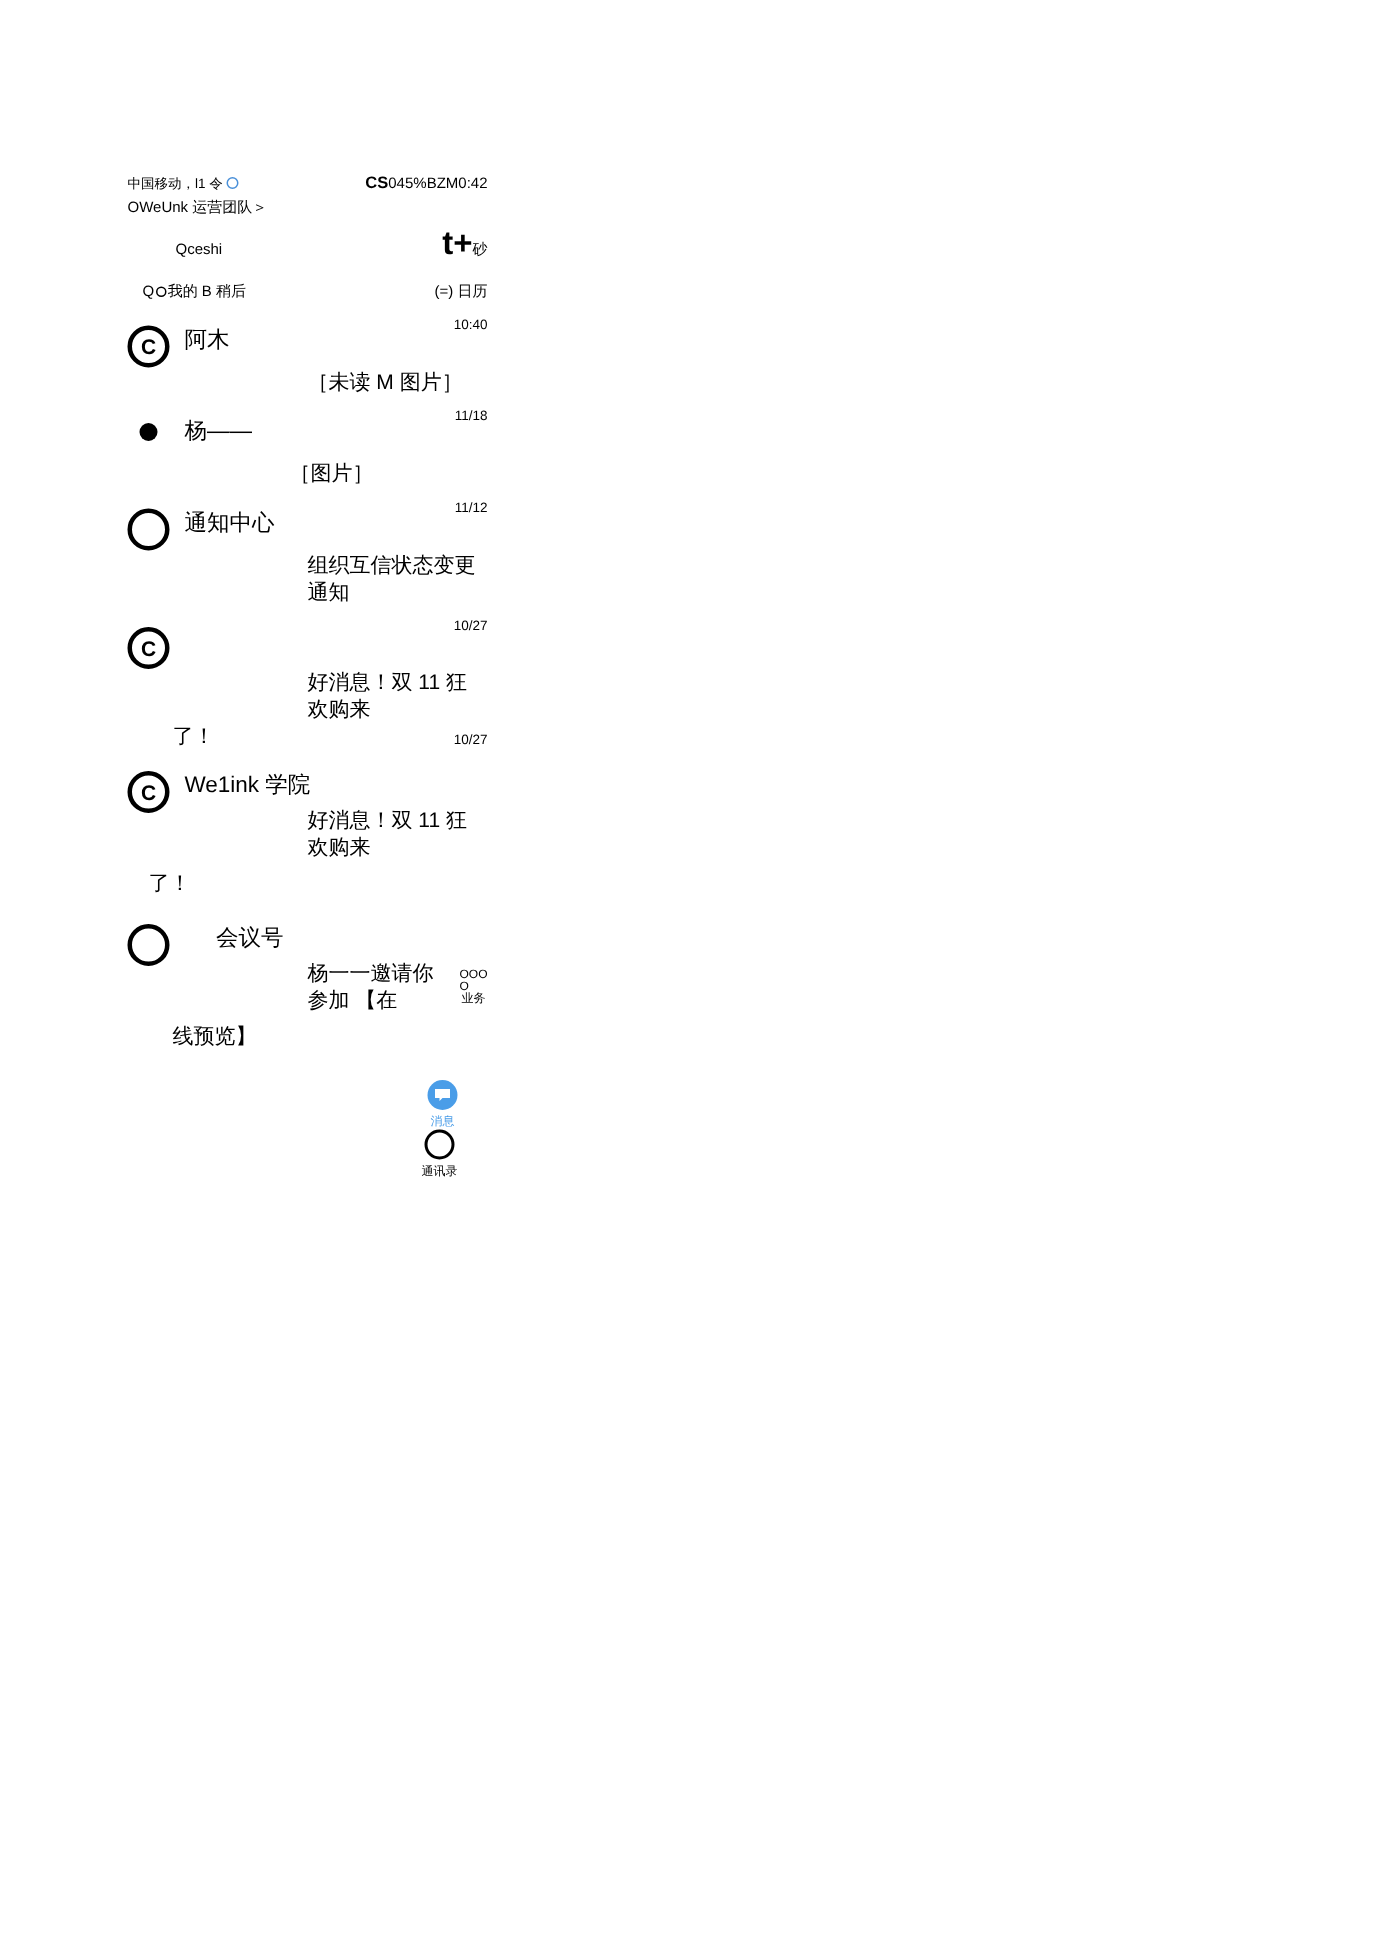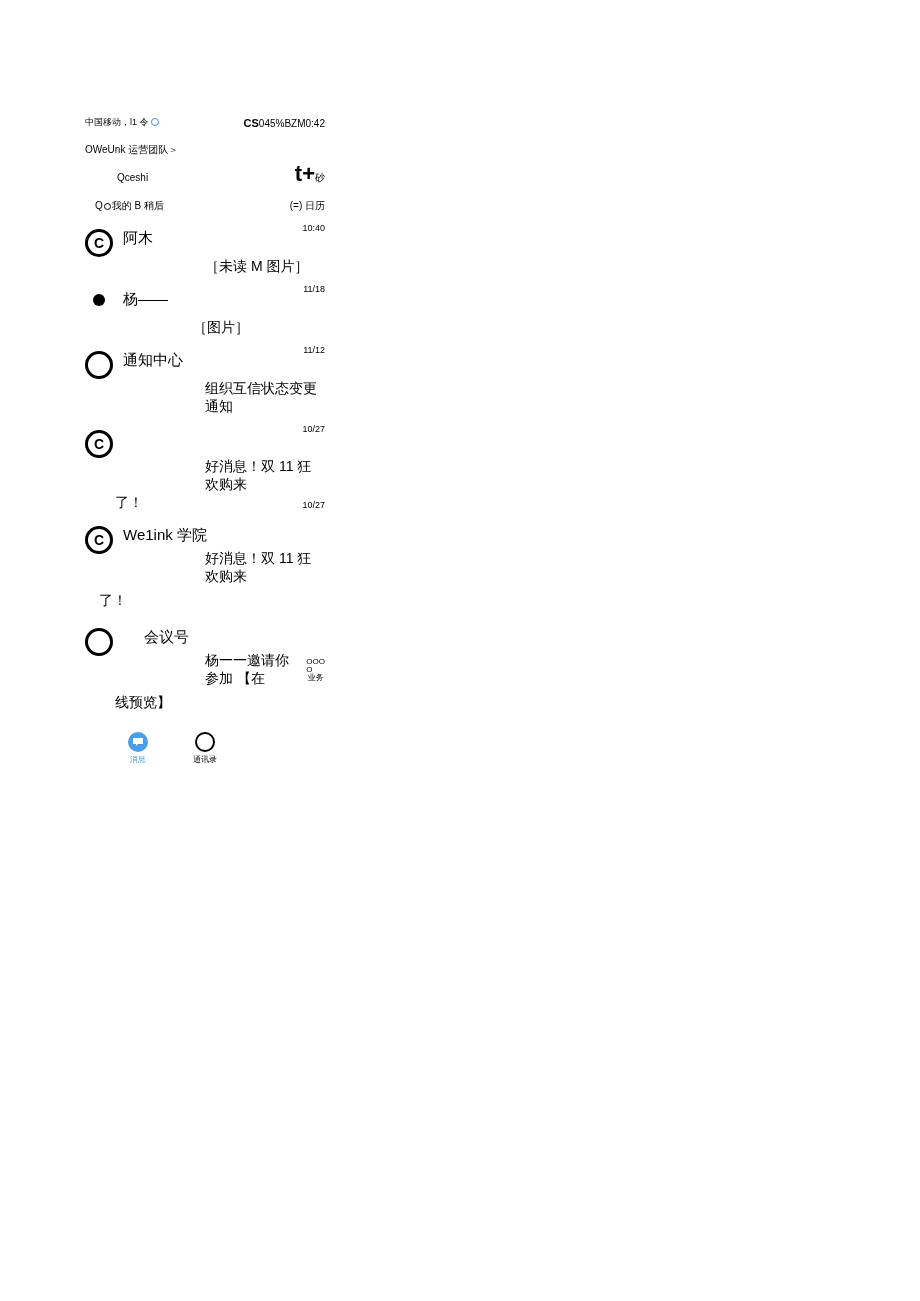--- a/index.html
+++ b/index.html
@@ -1,41 +1,41 @@
 <!DOCTYPE html>
 <html><head>
 <meta charset="utf-8">
 <style>
 * { margin: 0; padding: 0; box-sizing: border-box; }
 body { font-family: sans-serif; background: #fff; width: 920px; height: 1301px; position: relative; font-size: 10px; }
 .page { position: absolute; left: 85px; top: 116px; width: 240px; }
-.status-bar { font-size: 10px; display: flex; justify-content: space-between; align-items: center; }
+.status-bar { font-size: 10px; display: flex; justify-content: space-between; }
 .carrier { font-size: 9px; }
 .wifi-circle { display: inline-block; width: 8px; height: 8px; border: 1.5px solid #4a90d9; border-radius: 50%; vertical-align: middle; }
 .right-status { font-size: 10px; }
 .right-status .cs { font-weight: bold; font-size: 11px; }
-.header-row { font-size: 10px; margin-top: 14px; }
+.header-row { font-size: 10px; margin-top: 2px; }
 .big-row { display: flex; justify-content: space-between; align-items: baseline; margin-top: 4px; }
 .qceshi { font-size: 10px; padding-left: 32px; padding-top: 8px; }
 .t-plus { font-size: 22px; font-weight: bold; }
 .t-plus .sub { font-size: 10px; font-weight: normal; }
 .row2 { display: flex; justify-content: space-between; align-items: flex-end; margin-top: 12px; padding-left: 10px; }
 .small-circle { display: inline-block; width: 7px; height: 7px; border: 1px solid #000; border-radius: 50%; vertical-align: middle; margin: 0 1px; }
 .cal-label { font-size: 10px; }
 .chat-list { margin-top: 10px; }
 .chat-item { display: flex; align-items: flex-start; padding: 6px 0; position: relative; }
 .avatar { width: 28px; height: 28px; border: 3px solid #000; border-radius: 50%; display: flex; align-items: center; justify-content: center; font-size: 14px; font-weight: bold; flex-shrink: 0; margin-right: 10px; }
 .avatar.filled { background: #000; border: none; width: 12px; height: 12px; margin-left: 8px; margin-right: 18px; margin-top: 4px; }
 .avatar.thin { border-width: 3px; }
 .chat-content { flex: 1; }
 .chat-name { font-size: 15px; margin-bottom: 10px; }
 .chat-preview { font-size: 14px; padding-left: 50px; margin-top: -6px; }
 .chat-time { position: absolute; right: 0; top: 0; font-size: 9px; }
 .preview-offset { margin-left: 70px; }
-.bottom-bar { display: flex; justify-content: space-around; align-items: flex-end; margin-top: 20px; padding: 0 20px; }
+.bottom-bar { display: flex; justify-content: space-around; align-items: flex-end; margin-top: 20px; padding: 0 20px; flex-direction: column; }
 .bottom-tab { display: flex; flex-direction: column; align-items: center; gap: 2px; }
 .tab-icon { width: 20px; height: 20px; border-radius: 50%; display: flex; align-items: center; justify-content: center; }
 .tab-icon.active { background: #4a9de8; }
 .tab-icon.ring { border: 2.5px solid #000; width: 20px; height: 20px; }
 .tab-label { font-size: 8px; }
 .tab-label.active { color: #4a9de8; }
 .biz-col { display: flex; flex-direction: column; align-items: center; position: absolute; right: 0; top: 420px; font-size: 8px; line-height: 8px; }
 .biz-dots { letter-spacing: 0; }
 .item-block { margin-bottom: 8px; }
 </style>

